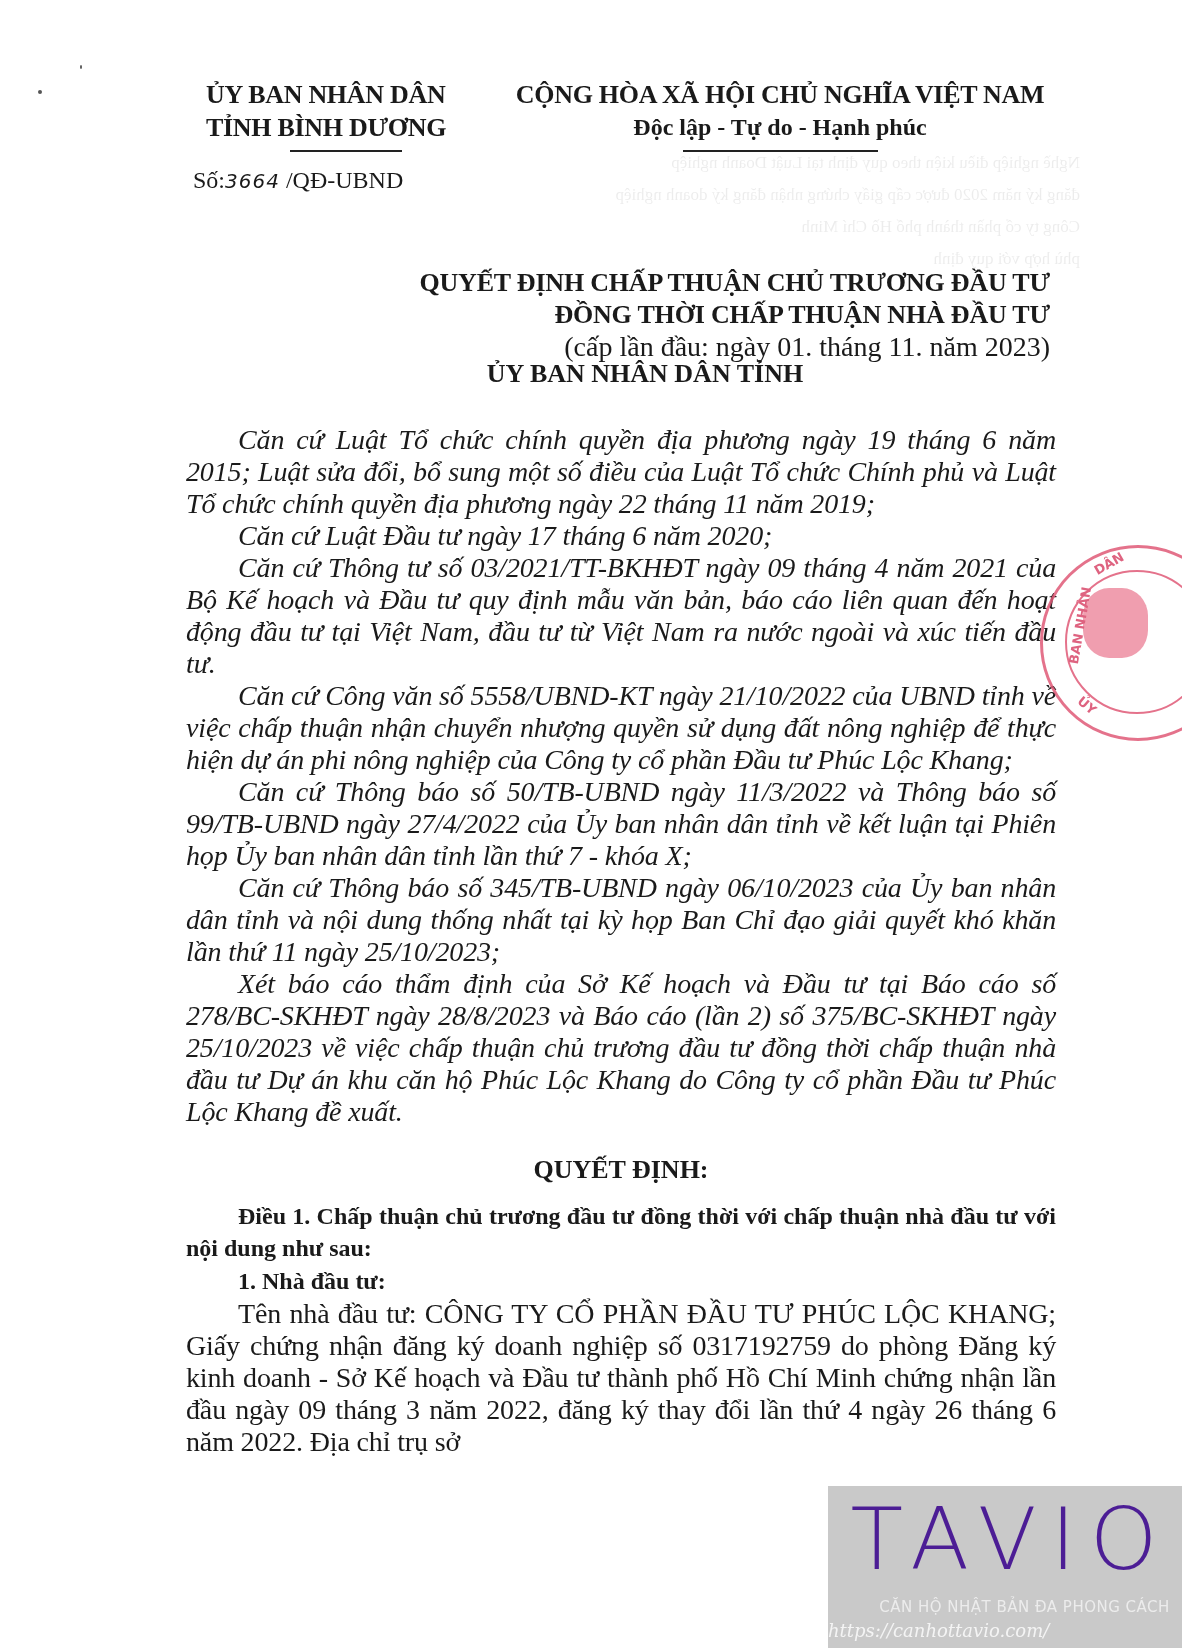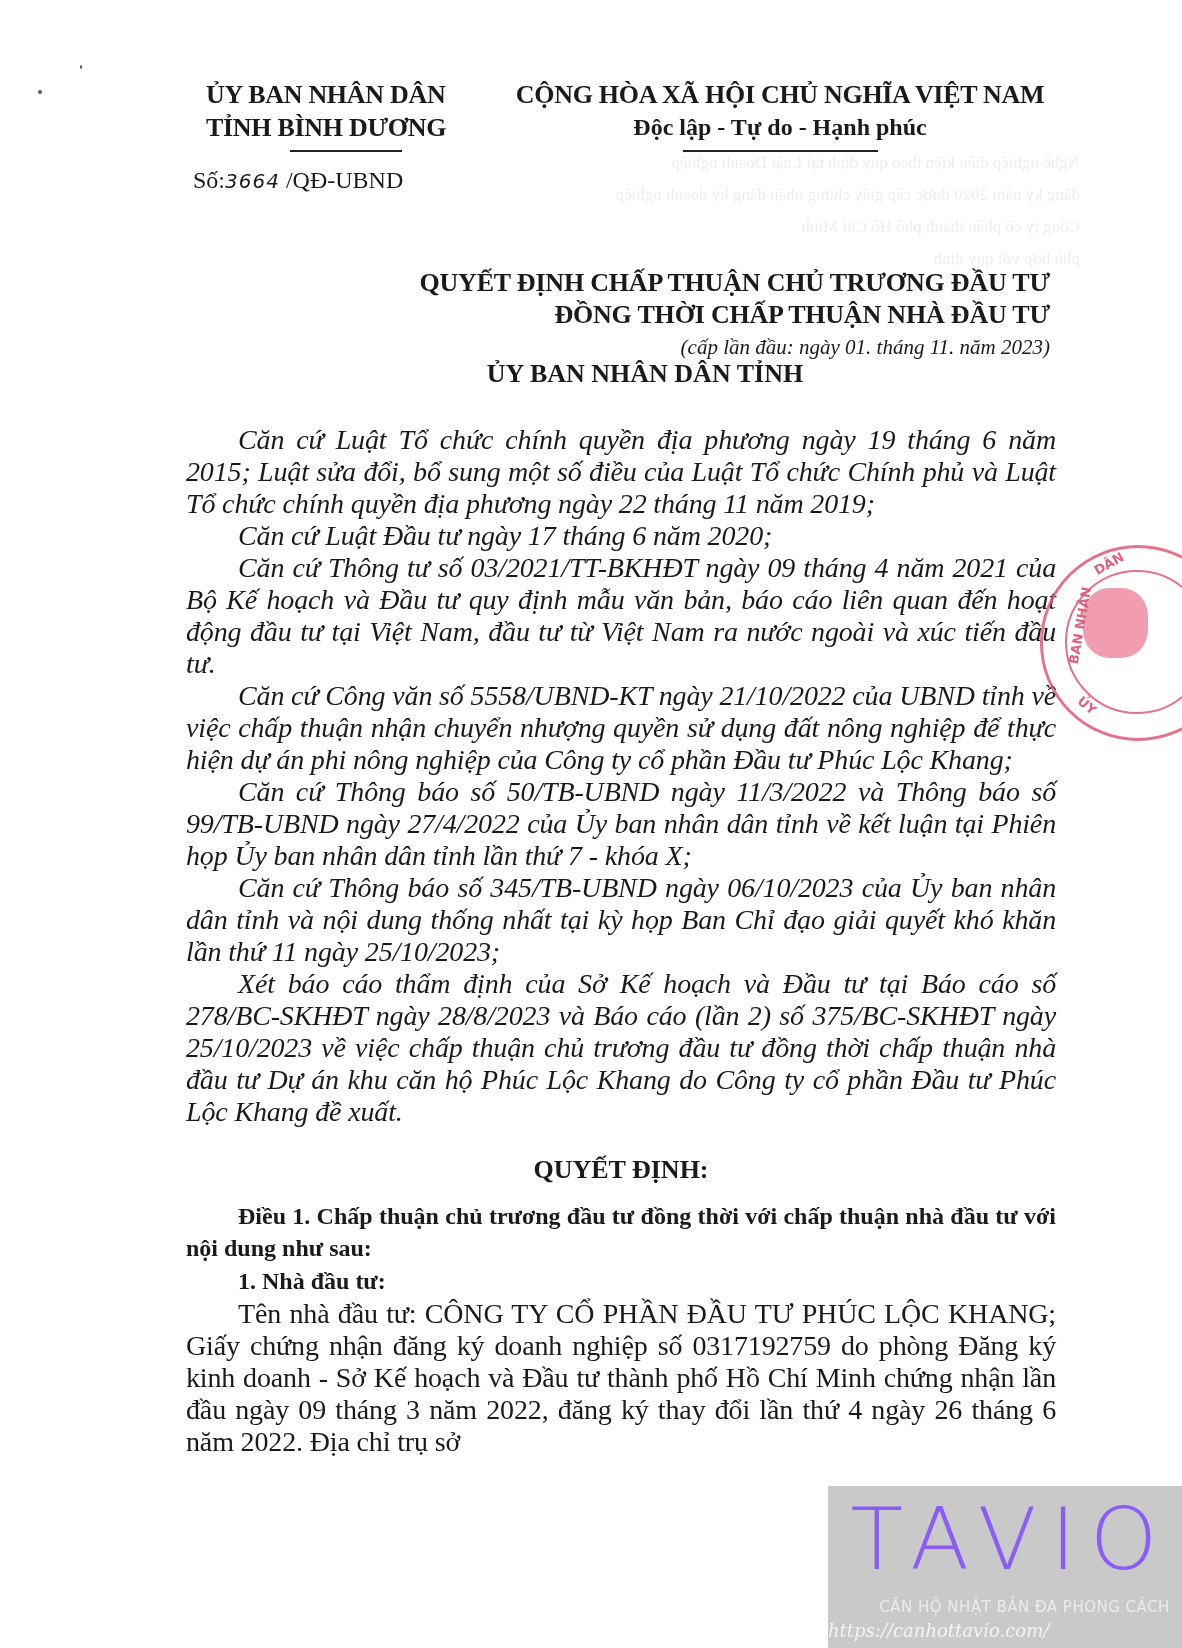--- a/index.html
+++ b/index.html
@@ -28,21 +28,21 @@
   .rule { height: 2px; background: #222; margin: 6px auto 0; }
   .rule.l { width: 112px; }
   .rule.r { width: 195px; }
 
   .so-line { position: absolute; left: 193px; top: 165px; font-size: 24px; line-height: 30px; }
   .so-num { font-family: "DejaVu Sans", sans-serif; font-style: italic; font-size: 20px; letter-spacing: 1px; }
 
   
   .title-block { position: absolute; left: 240px; top: 238px; width: 810px; text-align: right; margin-top: 29px; }
   .title { font-weight: bold; font-size: 26px; line-height: 32px; letter-spacing: -0.2px; }
-  .title-sub { font-style: italic; font-size: 21px; line-height: 32px; }
+  .title-sub { font-size: 28px; line-height: 32px; }
 
   .authority { position: absolute; left: 240px; top: 358px; width: 810px; text-align: center;
     font-weight: bold; font-size: 26px; line-height: 32px; }
 
   
   .body { position: absolute; left: 186px; top: 424px; width: 870px; }
   .para { font-style: italic; font-size: 28px; line-height: 32px; text-align: justify; text-indent: 52px; margin: 0 0 0px 0; letter-spacing: -0.15px; }
   .para.normal { font-style: normal; }
   .decide { text-align: center; font-weight: bold; font-size: 26px; line-height: 32px; margin: 26px 0 14px; }
   .article { font-weight: bold; font-size: 24px; line-height: 32px; text-indent: 52px; text-align: justify; }
@@ -58,21 +58,21 @@
   .stamp-core { position: absolute; left: 40px; top: 40px; width: 65px; height: 70px;
     border-radius: 40%; background: #e8708a; opacity: 0.8; }
   .stamp-text { position: absolute; color: #d9486a; font-family: "DejaVu Sans", sans-serif; font-size: 13px; font-weight: bold; }
 
   
   .watermark {
     position: absolute; left: 828px; top: 1486px; width: 354px; height: 162px;
     background: rgba(180,180,180,0.72);
   }
   .wm-logo { position: absolute; left: 18px; top: 8px; width: 330px; text-align: center;
-    font-family: "DejaVu Sans", sans-serif; font-size: 86px; font-weight: 300; color: #8b5cf6; letter-spacing: 14px; line-height: 90px; }
+    font-family: "DejaVu Sans", sans-serif; font-size: 86px; font-weight: 300; color: #4c1d95; letter-spacing: 14px; line-height: 90px; }
   .wm-tag { position: absolute; left: 0; top: 112px; width: 393px; text-align: center;
     font-family: "DejaVu Sans", sans-serif; font-size: 15px; color: #ececec; letter-spacing: 0.5px; }
   .wm-url { position: absolute; left: 0; top: 134px; width: 354px; text-align: left;
     font-family: "DejaVu Serif", serif; font-style: italic; font-size: 18px; color: #f4f4f4; }
 </style>
 </head>
 <body>
 
 <div class="page">
 

